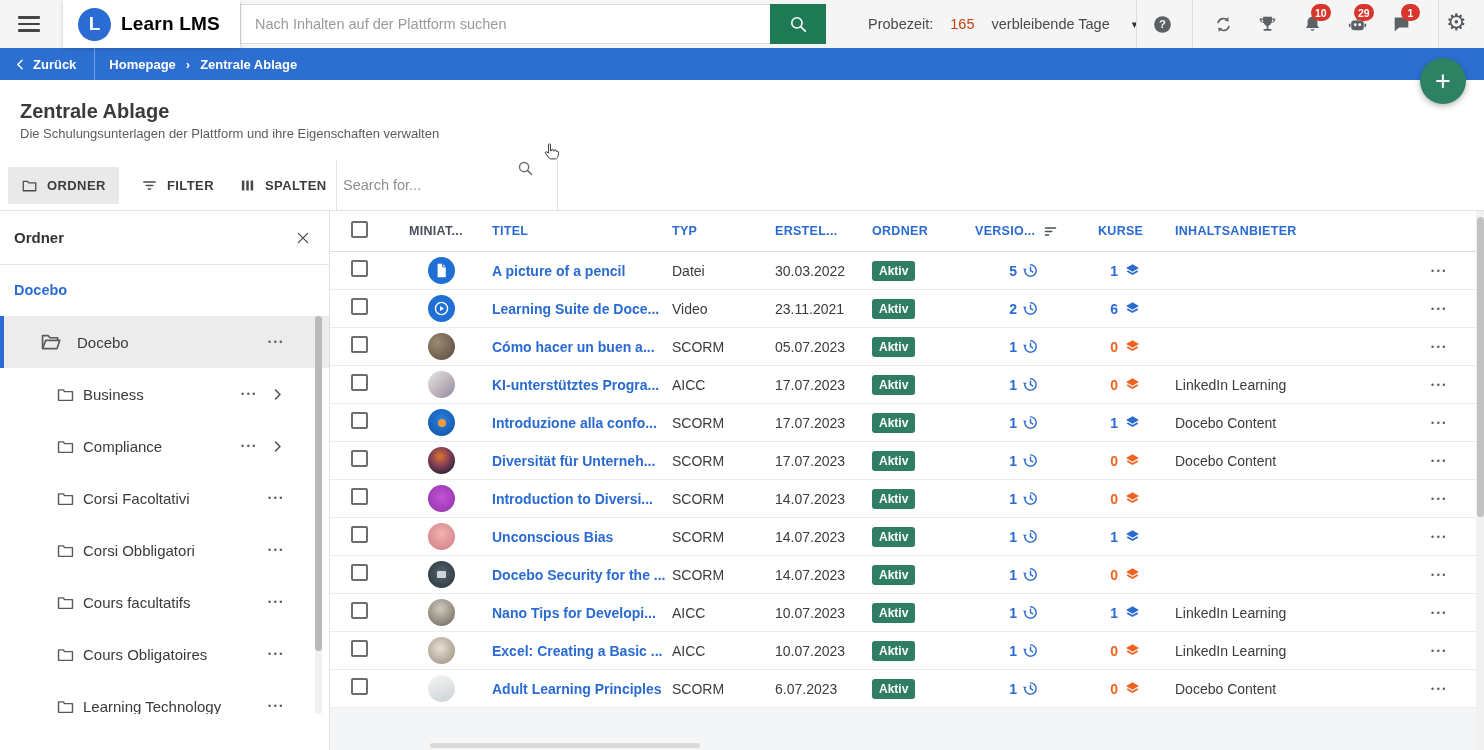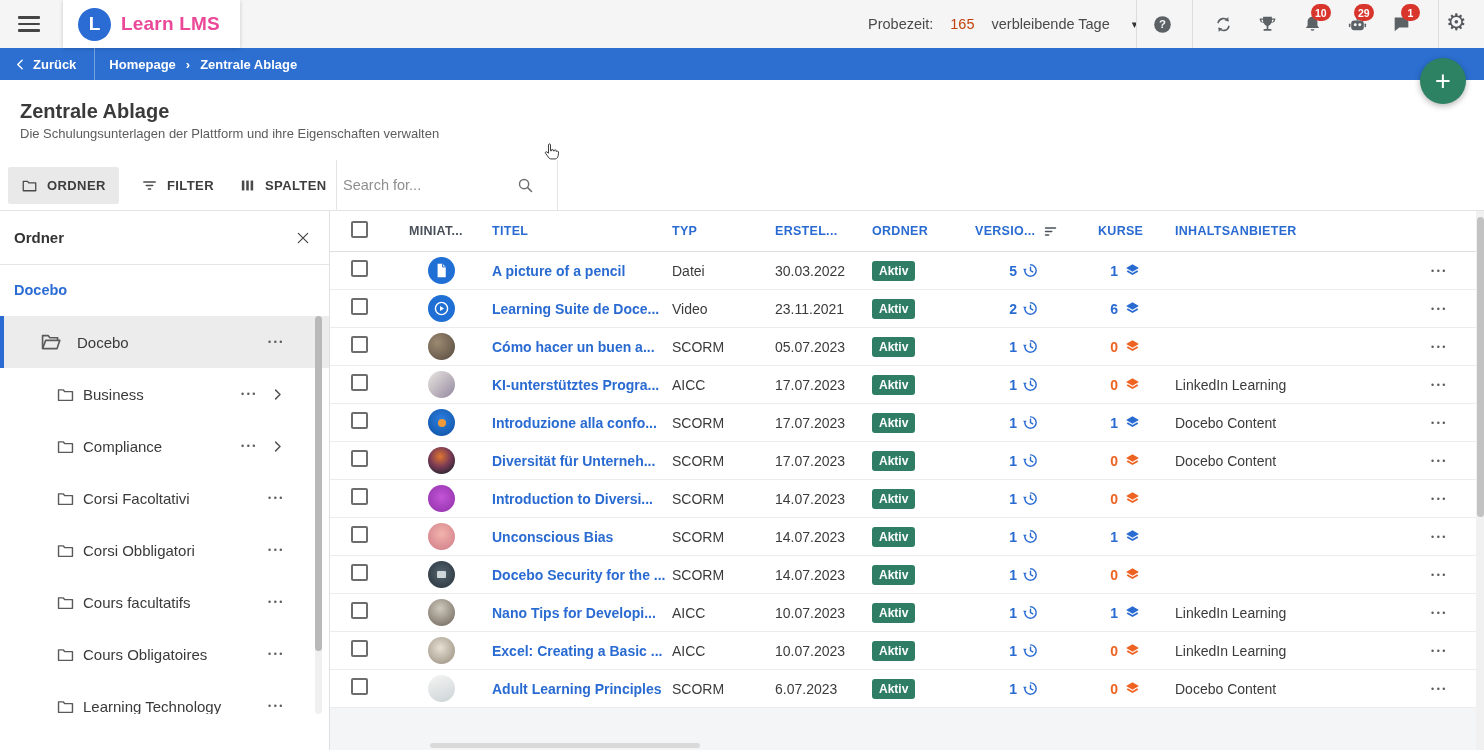--- a/index.html
+++ b/index.html
@@ -6,21 +6,21 @@
   body{width:1484px;height:750px;overflow:hidden;font-family:"Liberation Sans",sans-serif;background:#fff;color:#333}
   .app{position:relative;width:1484px;height:750px}
   svg{display:block}
 
   
   .topbar{position:absolute;top:0;left:0;right:0;height:48px;background:#f5f5f5}
   .burger{position:absolute;left:18px;top:16px;width:22px;cursor:pointer}
   .burger i{display:block;height:2.5px;background:#454545;margin-bottom:4px;border-radius:1px}
   .logo-box{position:absolute;left:63px;top:0;width:177px;height:48px;background:#fff;box-shadow:0 1px 4px rgba(0,0,0,.18);display:flex;align-items:center;gap:10px;padding-left:15px;box-sizing:border-box;cursor:pointer;z-index:2}
   .logo-circle{width:33px;height:33px;border-radius:50%;background:#2b6cd4;color:#fff;font-weight:bold;font-size:19px;display:flex;align-items:center;justify-content:center}
-  .logo-text{font-size:19px;font-weight:bold;color:#ec4899;letter-spacing:.2px}
+  .logo-text{font-size:19px;font-weight:bold;color:#000000;letter-spacing:.2px}
   .gsearch{position:absolute;left:240px;top:4px;height:40px;display:flex}
   .gsearch input{width:530px;height:40px;border:1px solid #d9d9d9;border-right:none;padding:0 14px;font-size:14.5px;color:#333;box-sizing:border-box;outline:none;background:#fff}
   .gsearch input::placeholder{color:#9a9a9a}
   .gsearch button{width:56px;height:40px;background:#1e7a55;border:none;color:#fff;display:flex;align-items:center;justify-content:center;cursor:pointer}
   .gsearch button svg{width:19px;height:19px}
   .trial{position:absolute;left:868px;top:0;height:48px;display:flex;align-items:center;gap:17px;font-size:14.5px;color:#4a4a4a;cursor:pointer}
   .trial .orange{color:#c2410c}
   .trial .caret{font-size:11px;color:#333;margin-left:5px}
   .tb-div{position:absolute;top:0;width:1px;height:48px;background:#ddd}
   .tb-ic{position:absolute;top:14px;width:22px;height:22px;color:#5c6165;cursor:pointer}
@@ -43,21 +43,21 @@
   .phead{position:absolute;top:80px;left:0;right:0;height:80px;background:#fff}
   .ptitle{position:absolute;left:20px;top:20px;font-size:20px;font-weight:700;color:#3a3a3a}
   .psub{position:absolute;left:20px;top:46px;font-size:13px;color:#5c5c5c}
 
   
   .toolbar{position:absolute;top:160px;left:0;right:0;height:50px;background:#fff;border-bottom:1px solid #e3e3e3}
   .tbtn{position:absolute;top:7px;height:37px;display:flex;align-items:center;gap:9px;padding:0 13px;font-size:13px;font-weight:700;color:#3d3d3d;letter-spacing:.4px;cursor:pointer;border-radius:2px}
   .tbtn svg{width:17px;height:17px;color:#4a4a4a}
   .tbtn.active{background:#e9e9e9}
   .tdiv{position:absolute;top:0;width:1px;height:50px;background:#e3e3e3}
-  .tsearch{position:absolute;left:341px;top:0;width:212px;height:50px;display:flex;align-items:center}
+  .tsearch{position:absolute;left:341px;top:0;width:212px;height:50px;display:flex;}
   .tsearch input{border:none;outline:none;font-size:14.5px;color:#333;width:168px;font-family:"Liberation Sans",sans-serif;background:transparent}
   .tsearch input::placeholder{color:#8f8f8f}
   .tsearch svg{width:17px;height:17px;color:#6f6f6f;margin-left:4px}
   .cursor{position:absolute;left:543px;top:142px;z-index:50;pointer-events:none}
 
   
   .main{position:absolute;top:211px;left:0;right:0;bottom:0}
 
   
   .sidebar{position:absolute;left:0;top:0;width:330px;bottom:0;background:#fff;border-right:1px solid #e0e0e0;box-sizing:border-box}
@@ -230,20 +230,28 @@
   <header class="topbar">
     <div class="burger">
         <i></i>
         <i></i>
         <i></i>
       </div>
     <div class="logo-box">
       <div class="logo-circle">L</div>
       <span class="logo-text">Learn LMS</span>
     </div>
+    <div class="gsearch">
+      <input type="text" placeholder="Nach Inhalten auf der Plattform suchen" style="">
+      <button>
+          <svg>
+            <use href="#i-search"></use>
+          </svg>
+        </button>
+    </div>
     <div class="trial">
       <span>Probezeit:</span>
       <span class="orange">165</span>
       <span>verbleibende Tage</span>
       <span class="caret">▾</span>
     </div>
     <div class="tb-div" style="left:1136px"></div>
     <span class="tb-ic" style="left:1152px">
         <svg>
           <use href="#i-help"></use>

